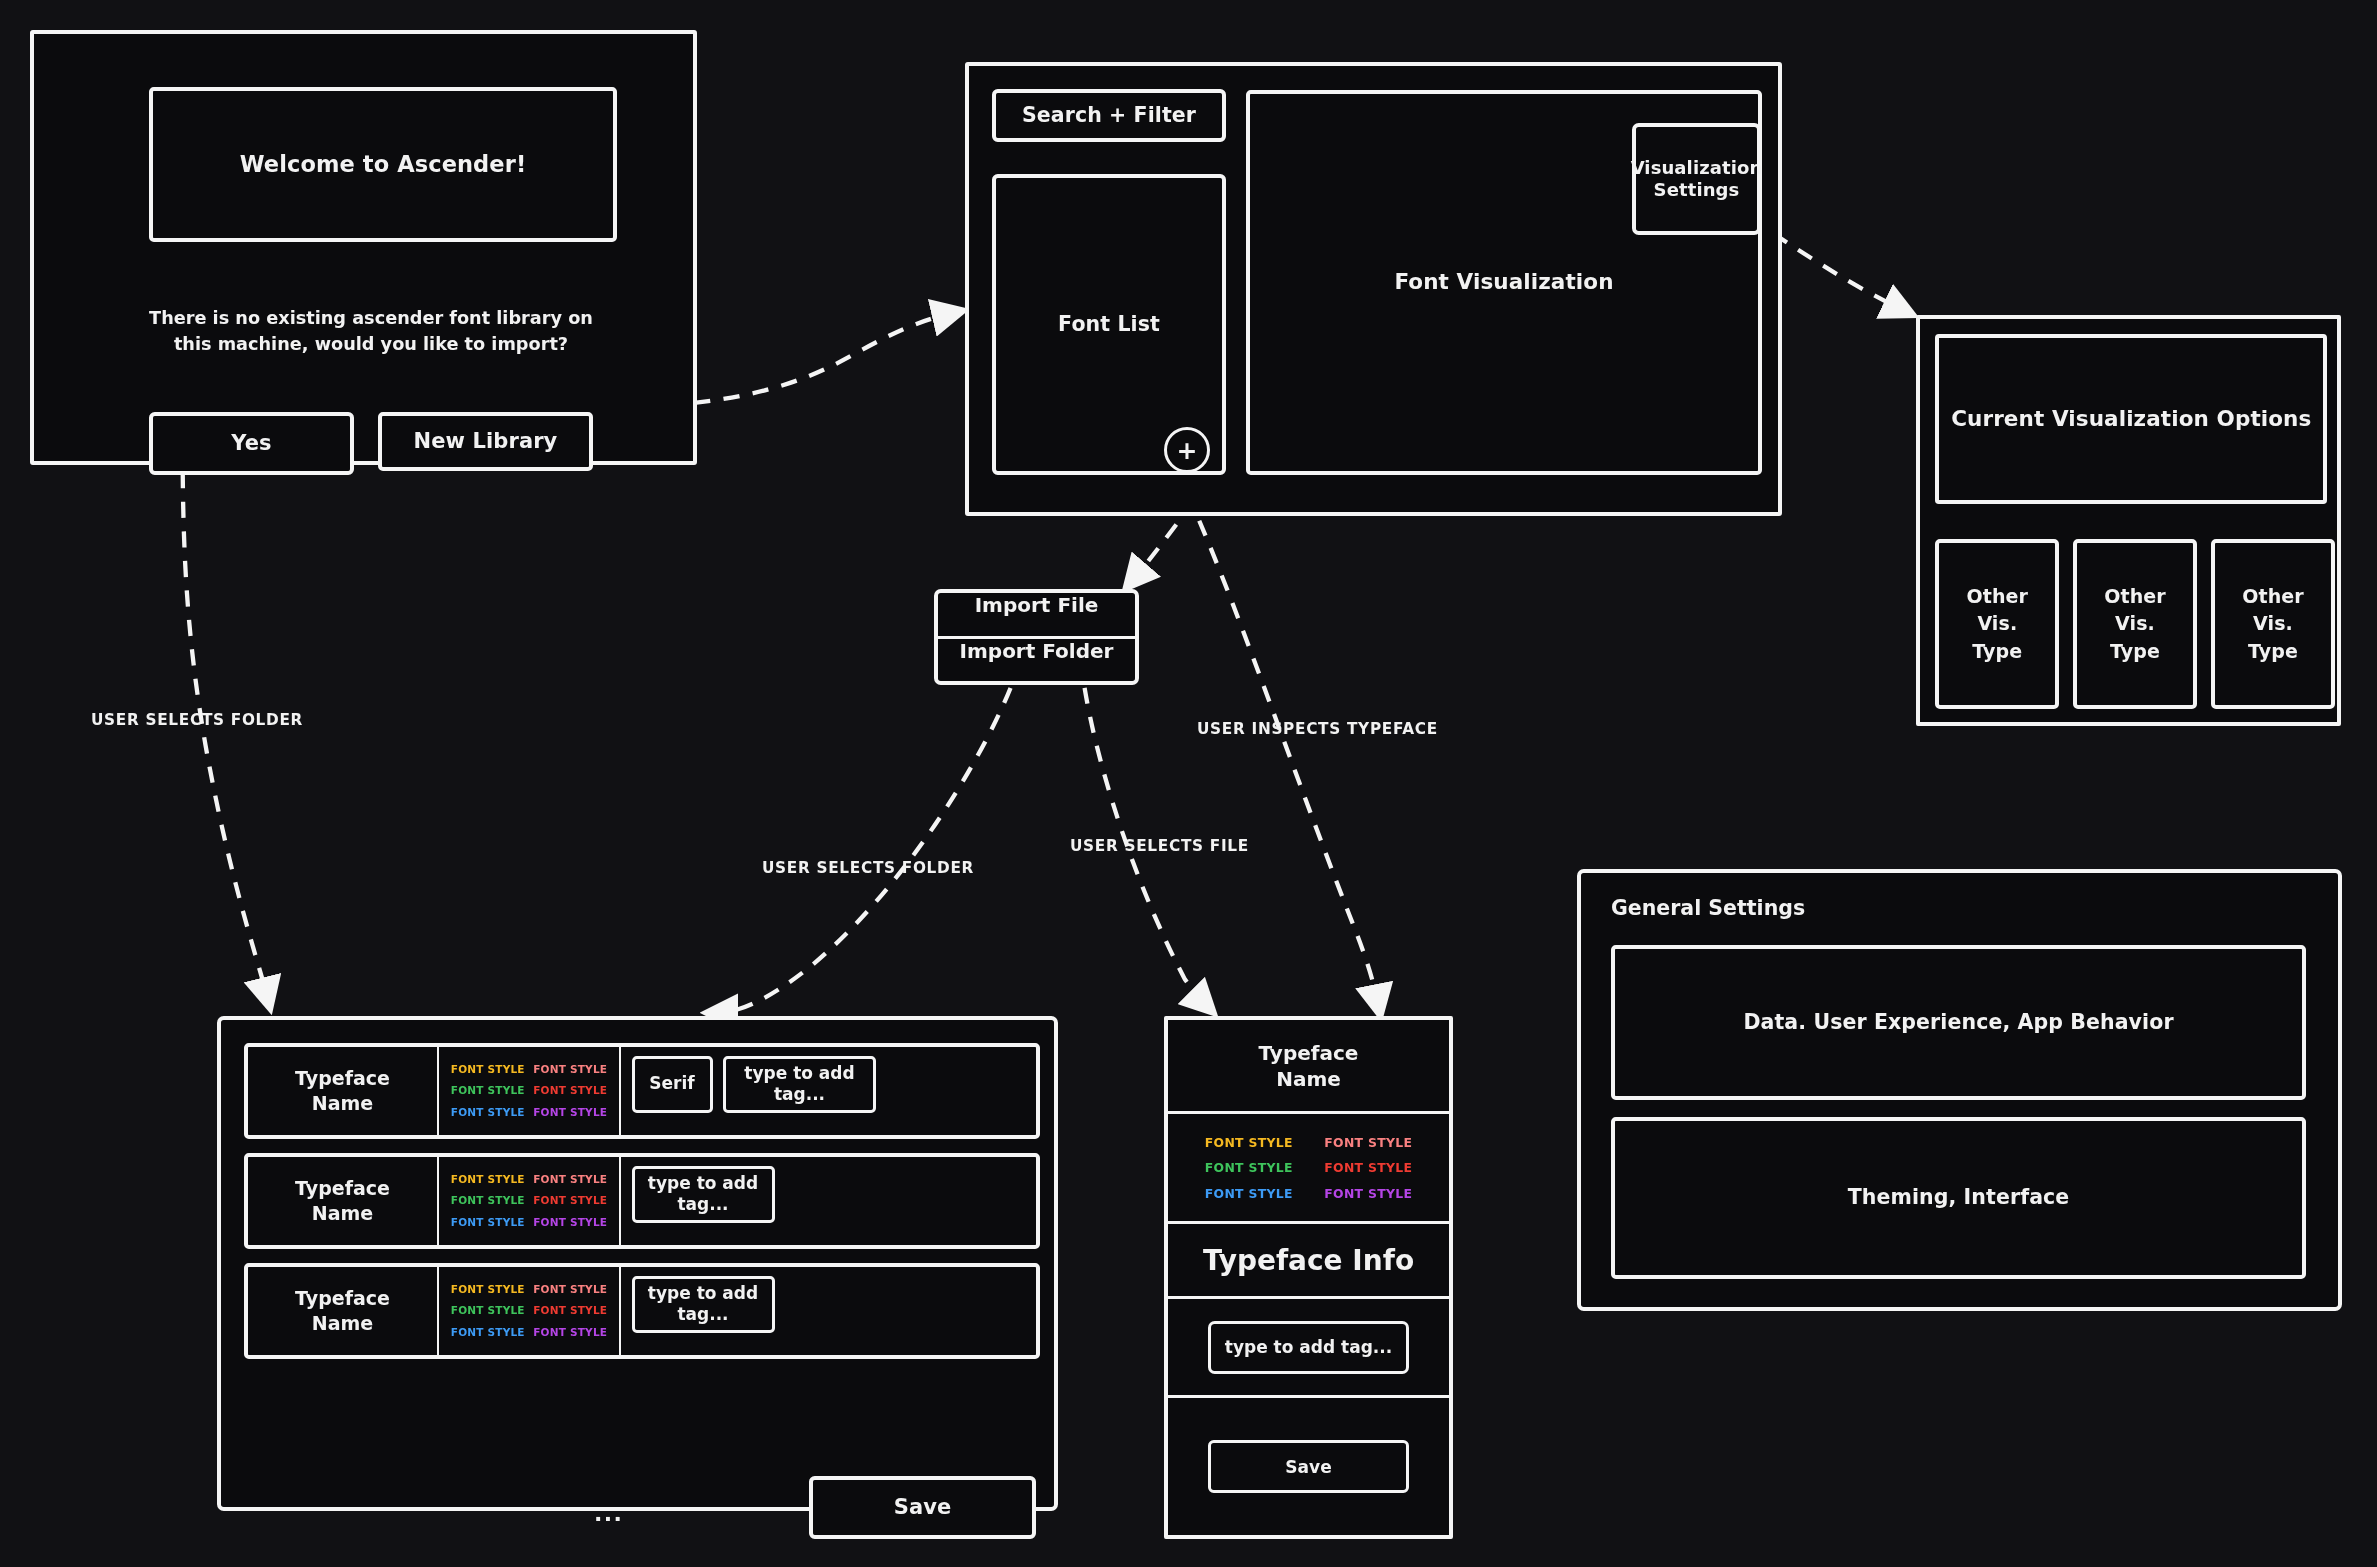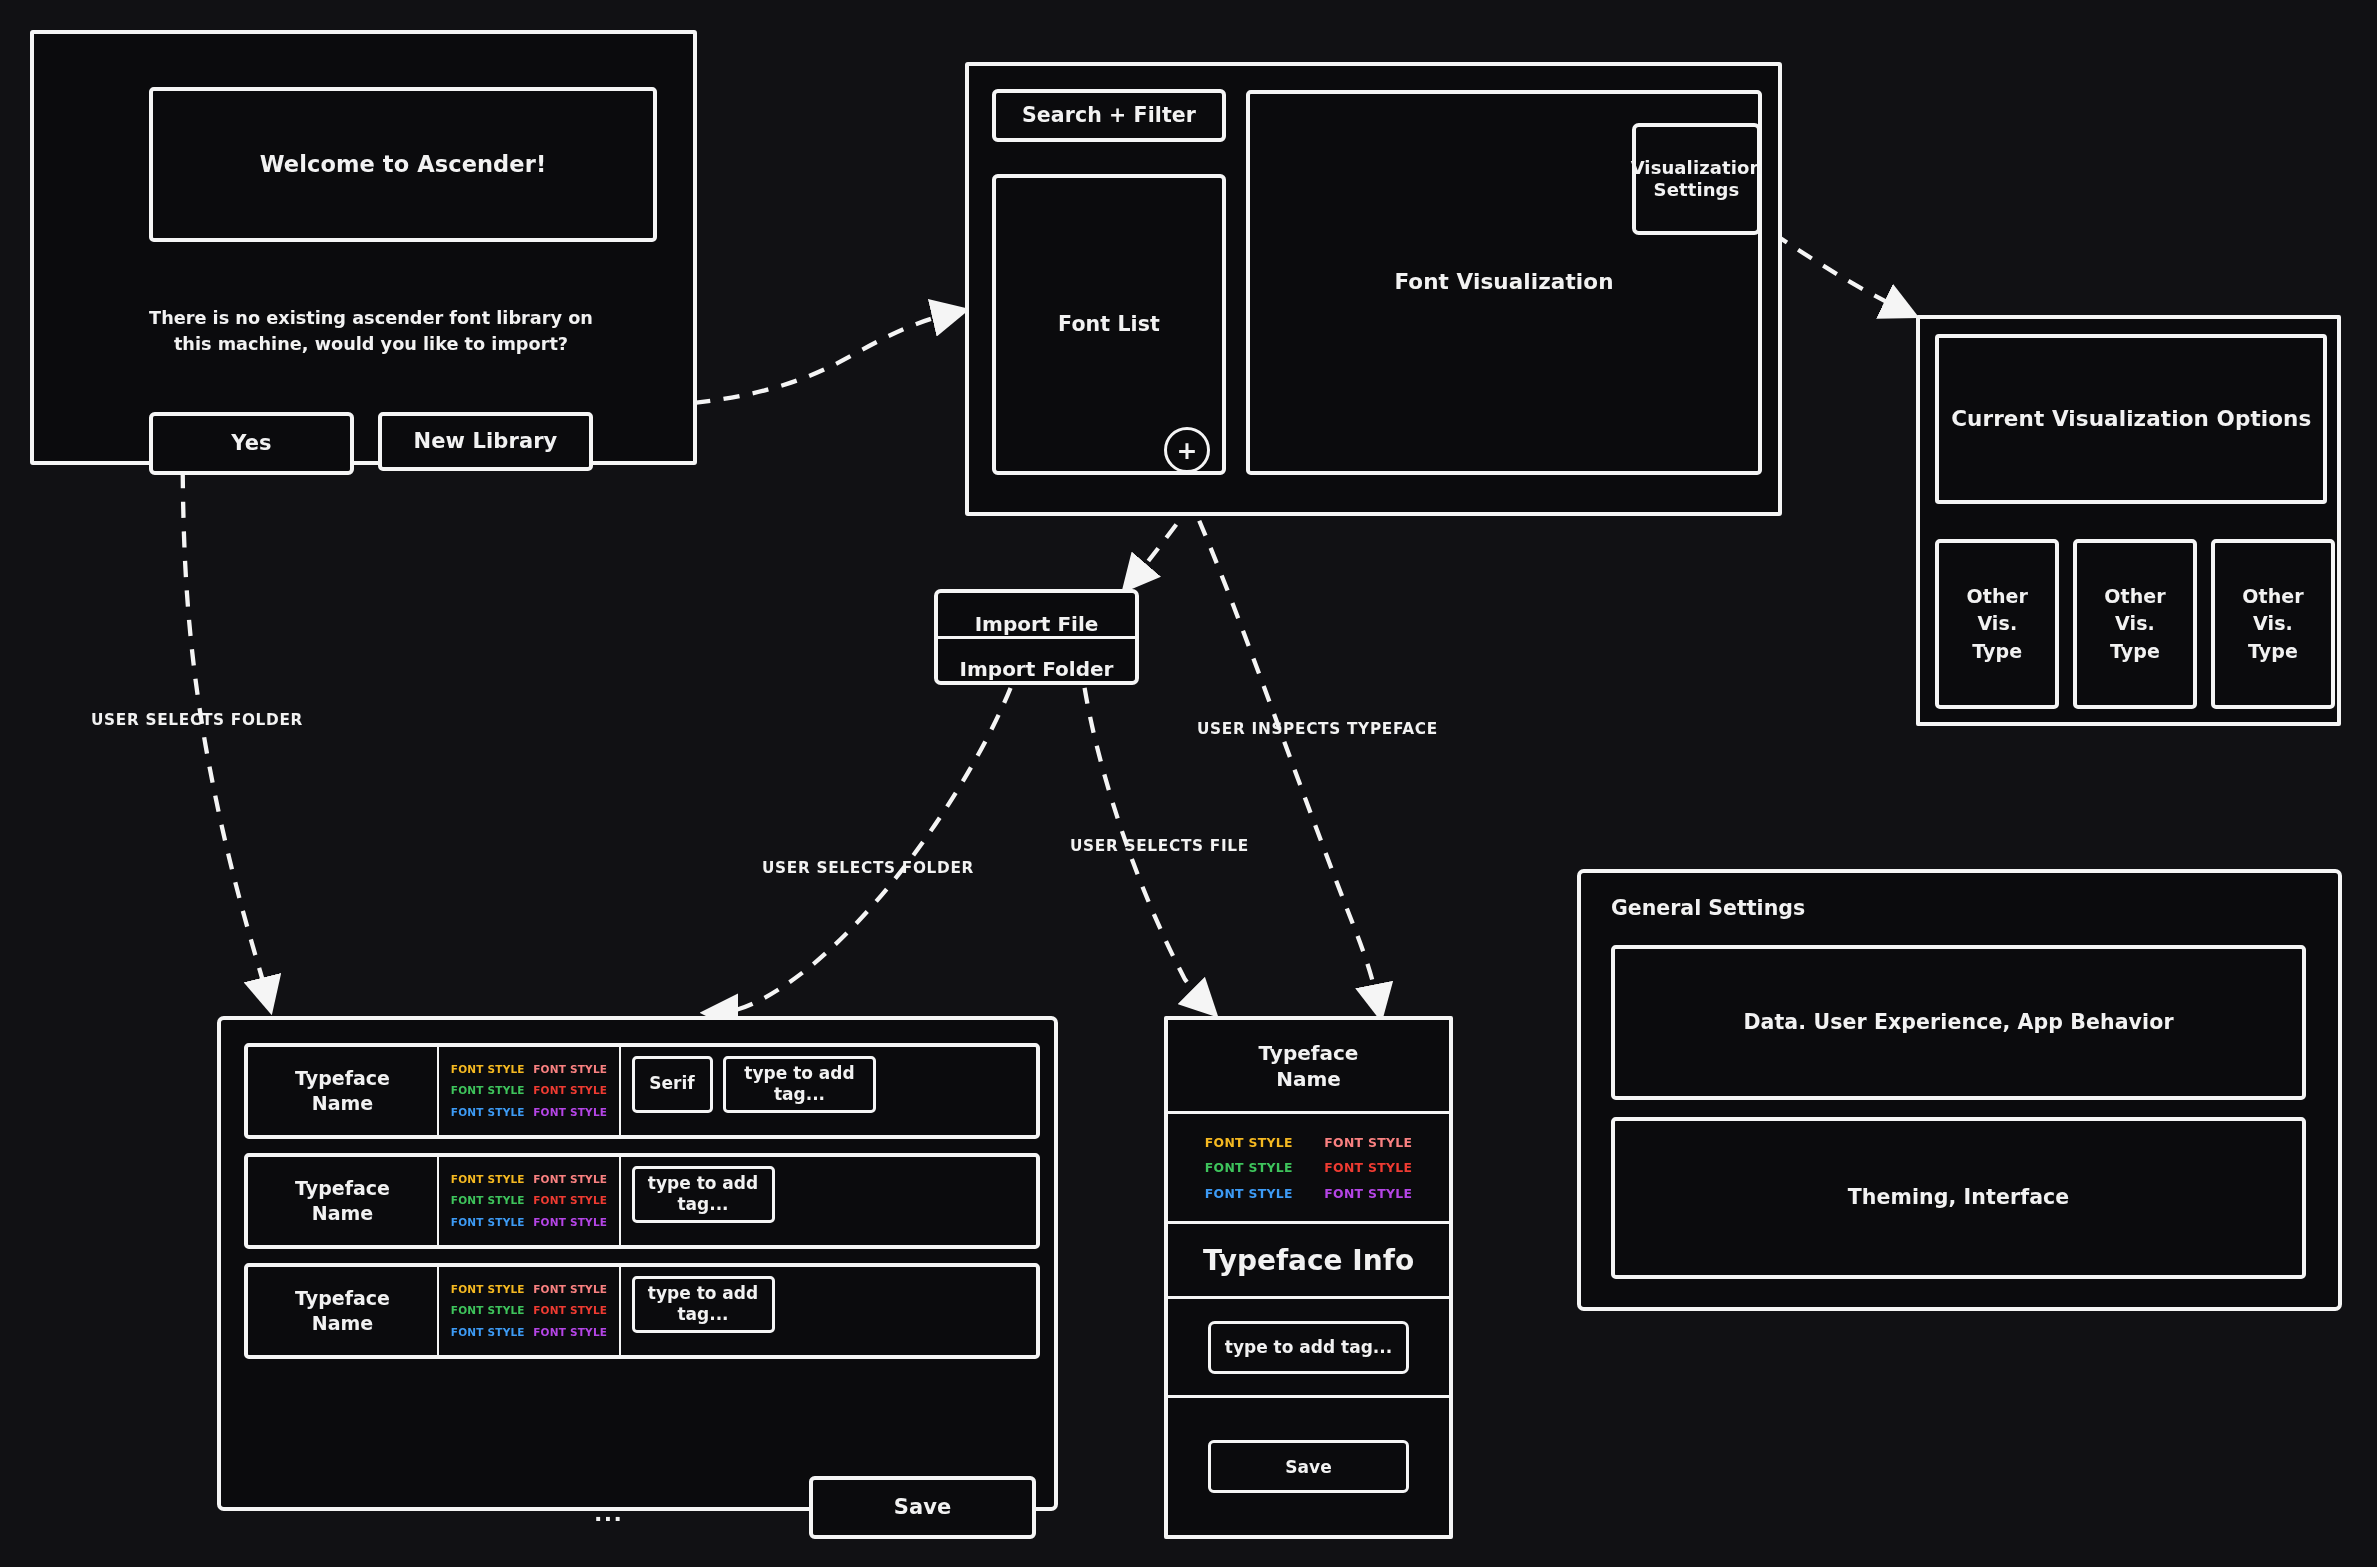--- a/index.html
+++ b/index.html
@@ -36,21 +36,21 @@
   .wb.sq { border-radius: 1.9px; }
   .lbl {
     font-weight: 700;
     letter-spacing: 0.1px;
     text-align: center;
     white-space: pre-line;
   }
 
   
   #welcome-modal { left: 30px; top: 30px; width: 667px; height: 435px; border-width: 4.3px; border-radius: 2.9px; display:block; }
-  #welcome-hero { left: 115px; top: 53px; width: 508px; height: 155px; border-width: 4.3px; border-radius: 4.8px; }
+  #welcome-hero { left: 115px; top: 53px; width: 468px; height: 155px; border-width: 4.3px; border-radius: 4.8px; }
   #welcome-hero .lbl { font-size: 22.5px; }
   #welcome-text {
     position: absolute; left: 115px; top: 272px; width: 444px;
     text-align: center; font-size: 17.7px; font-weight: 700; line-height: 1.45;
   }
   #btn-yes  { left: 115px; top: 378px; width: 205px; height: 63px; border-radius: 5.7px; }
   #btn-newlib { left: 344px; top: 378px; width: 215px; height: 59px; border-radius: 5px; justify-content: center; }
   #btn-yes .lbl, #btn-newlib .lbl { font-size: 21px; }
 
   
@@ -81,21 +81,21 @@
   #other-vis-2 { left: 153px; }
   #other-vis-3 { left: 291px; }
 
   
   #import-menu {
     position: absolute; left: 934px; top: 589px; width: 205px; height: 96px;
     border: 4.3px solid #f5f5f5; border-radius: 6.7px; background: #0b0b0d;
     box-sizing: border-box; display: flex; flex-direction: column;
   }
   .import-item {
-    flex: 1; display: flex; align-items: flex-end; justify-content: center;
+    flex: 1; display: flex; align-items: flex-start; justify-content: center;
     font-size: 20px; font-weight: 700;
   }
   #import-file { border-bottom: 3.3px solid #f5f5f5; }
 
   
   #typeface-list-panel { left: 217px; top: 1016px; width: 841px; height: 495px; border-width: 4.3px; border-radius: 6.7px; display:block; }
   .tf-row {
     position: absolute; left: 23px; width: 796px; height: 96px;
     border: 4.3px solid #f5f5f5; border-radius: 4.8px; background: #0b0b0d;
     box-sizing: border-box; display: flex;

